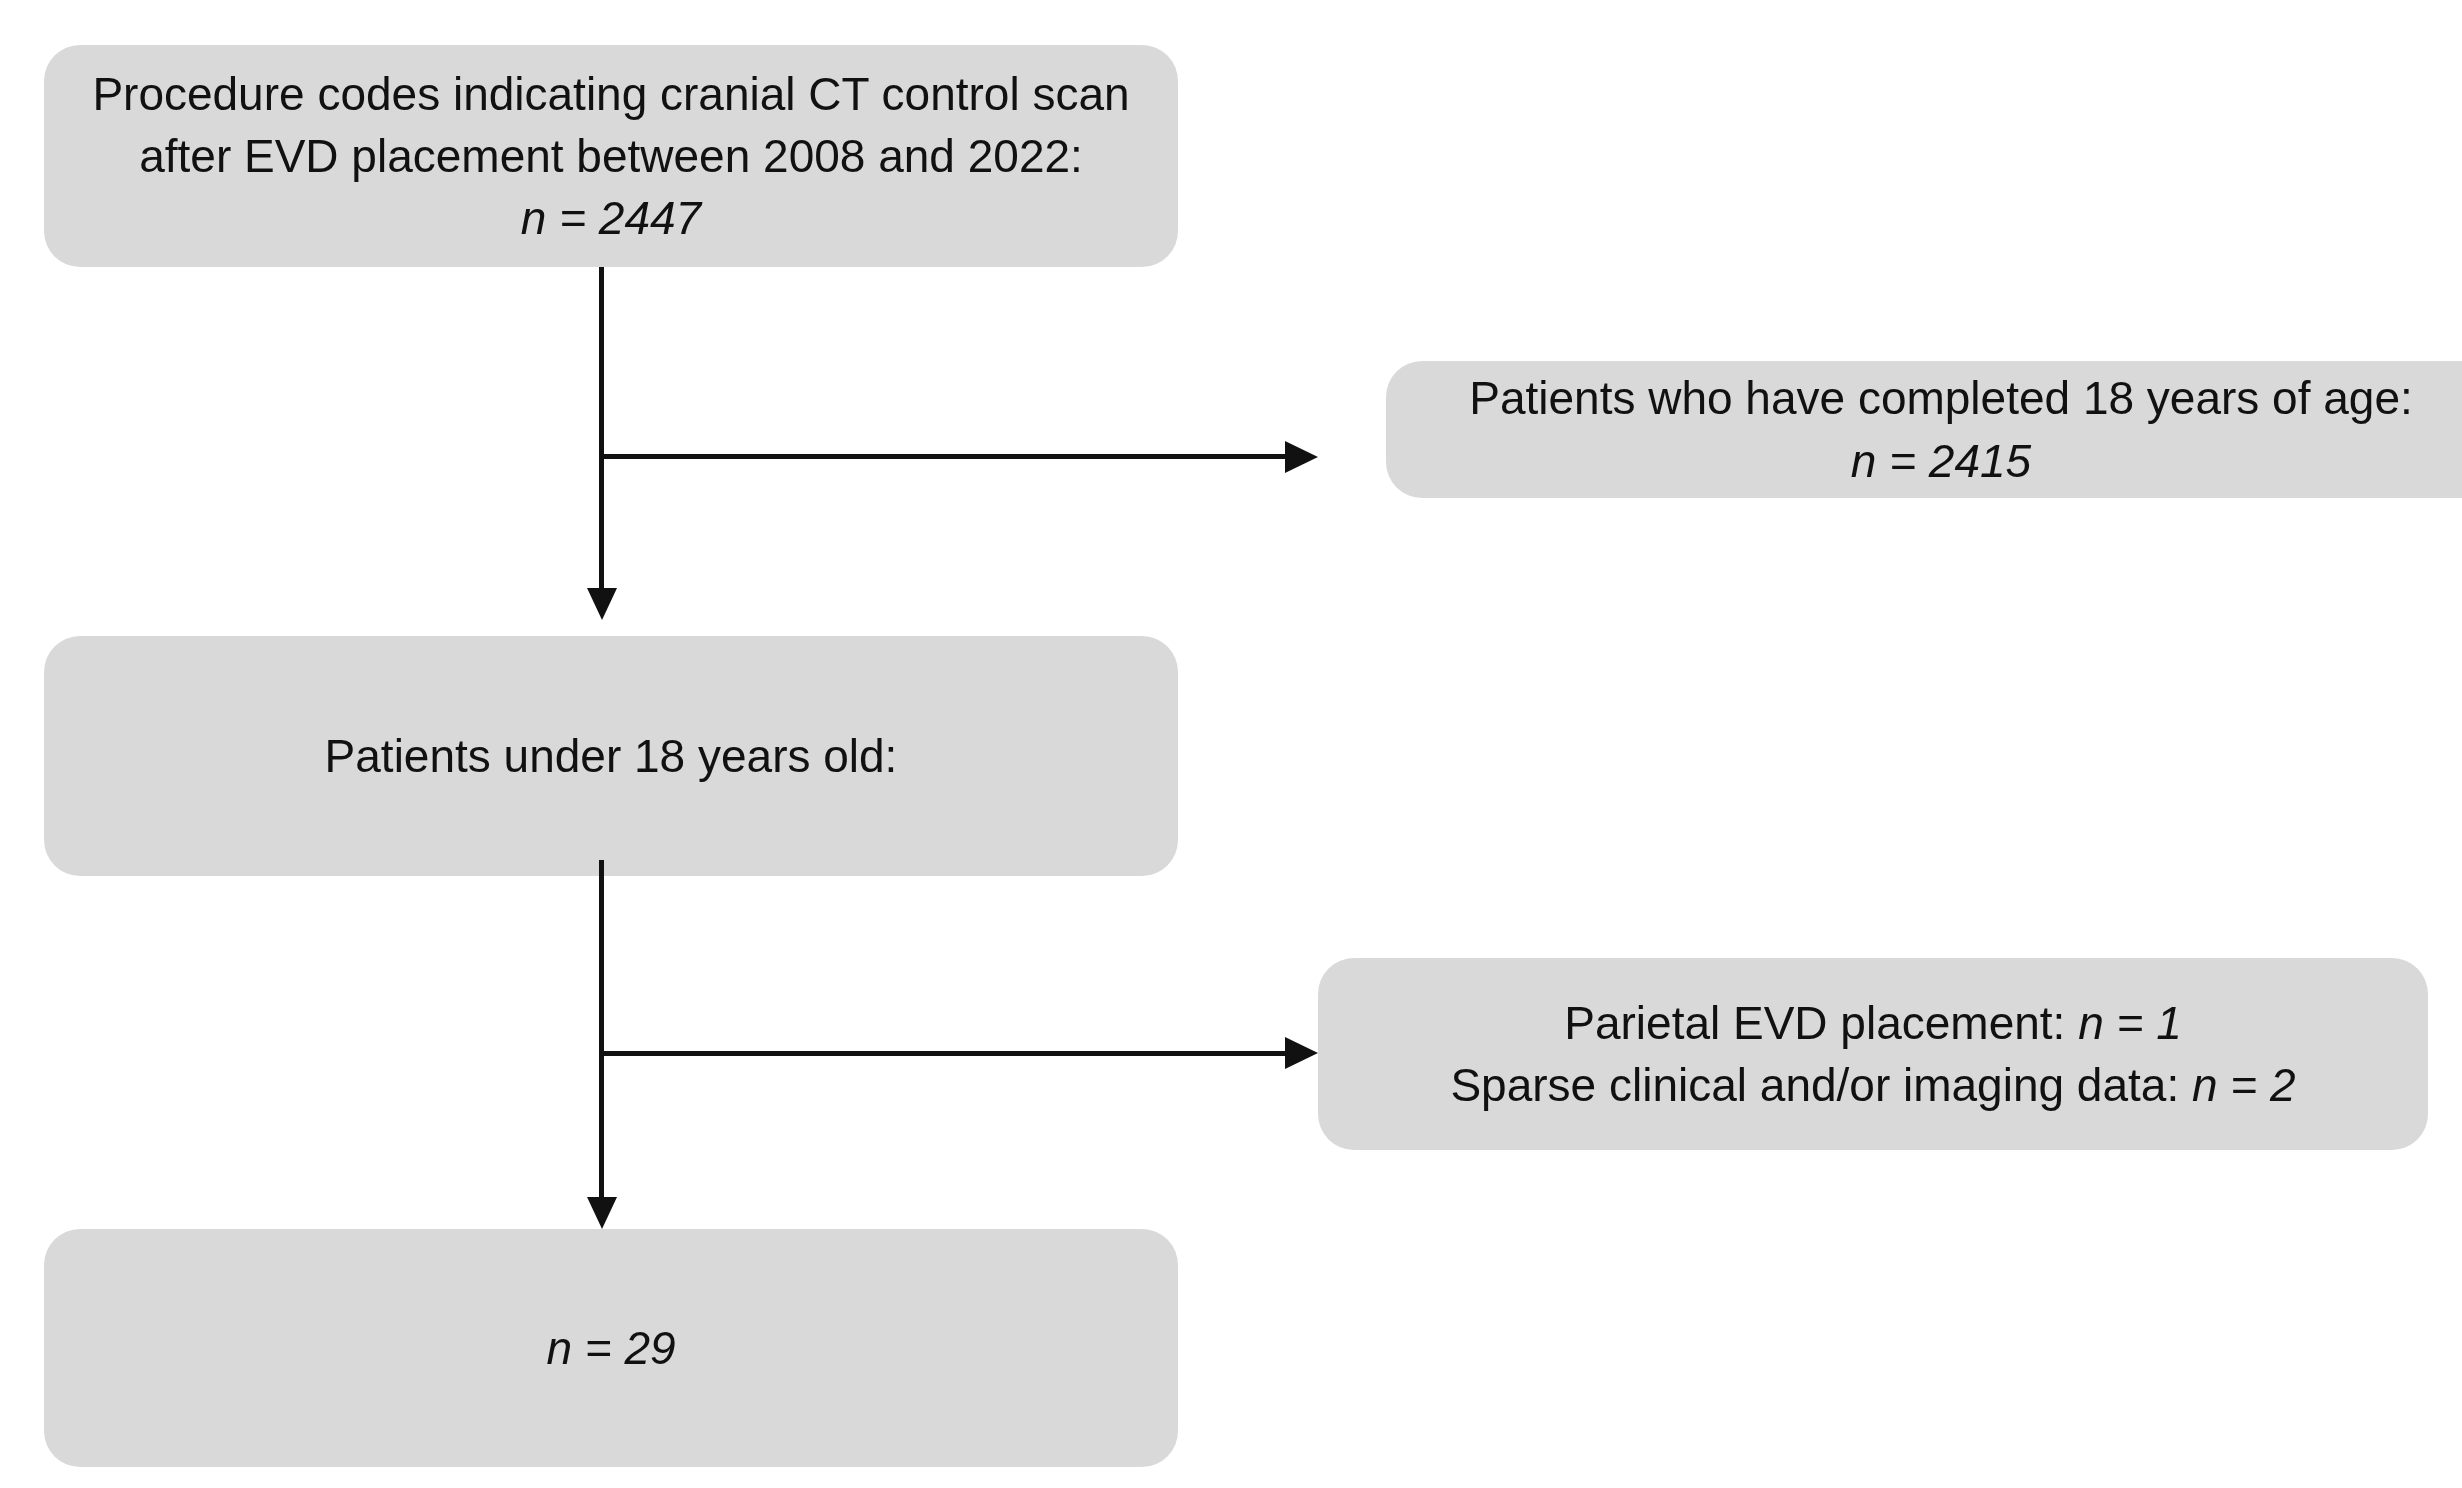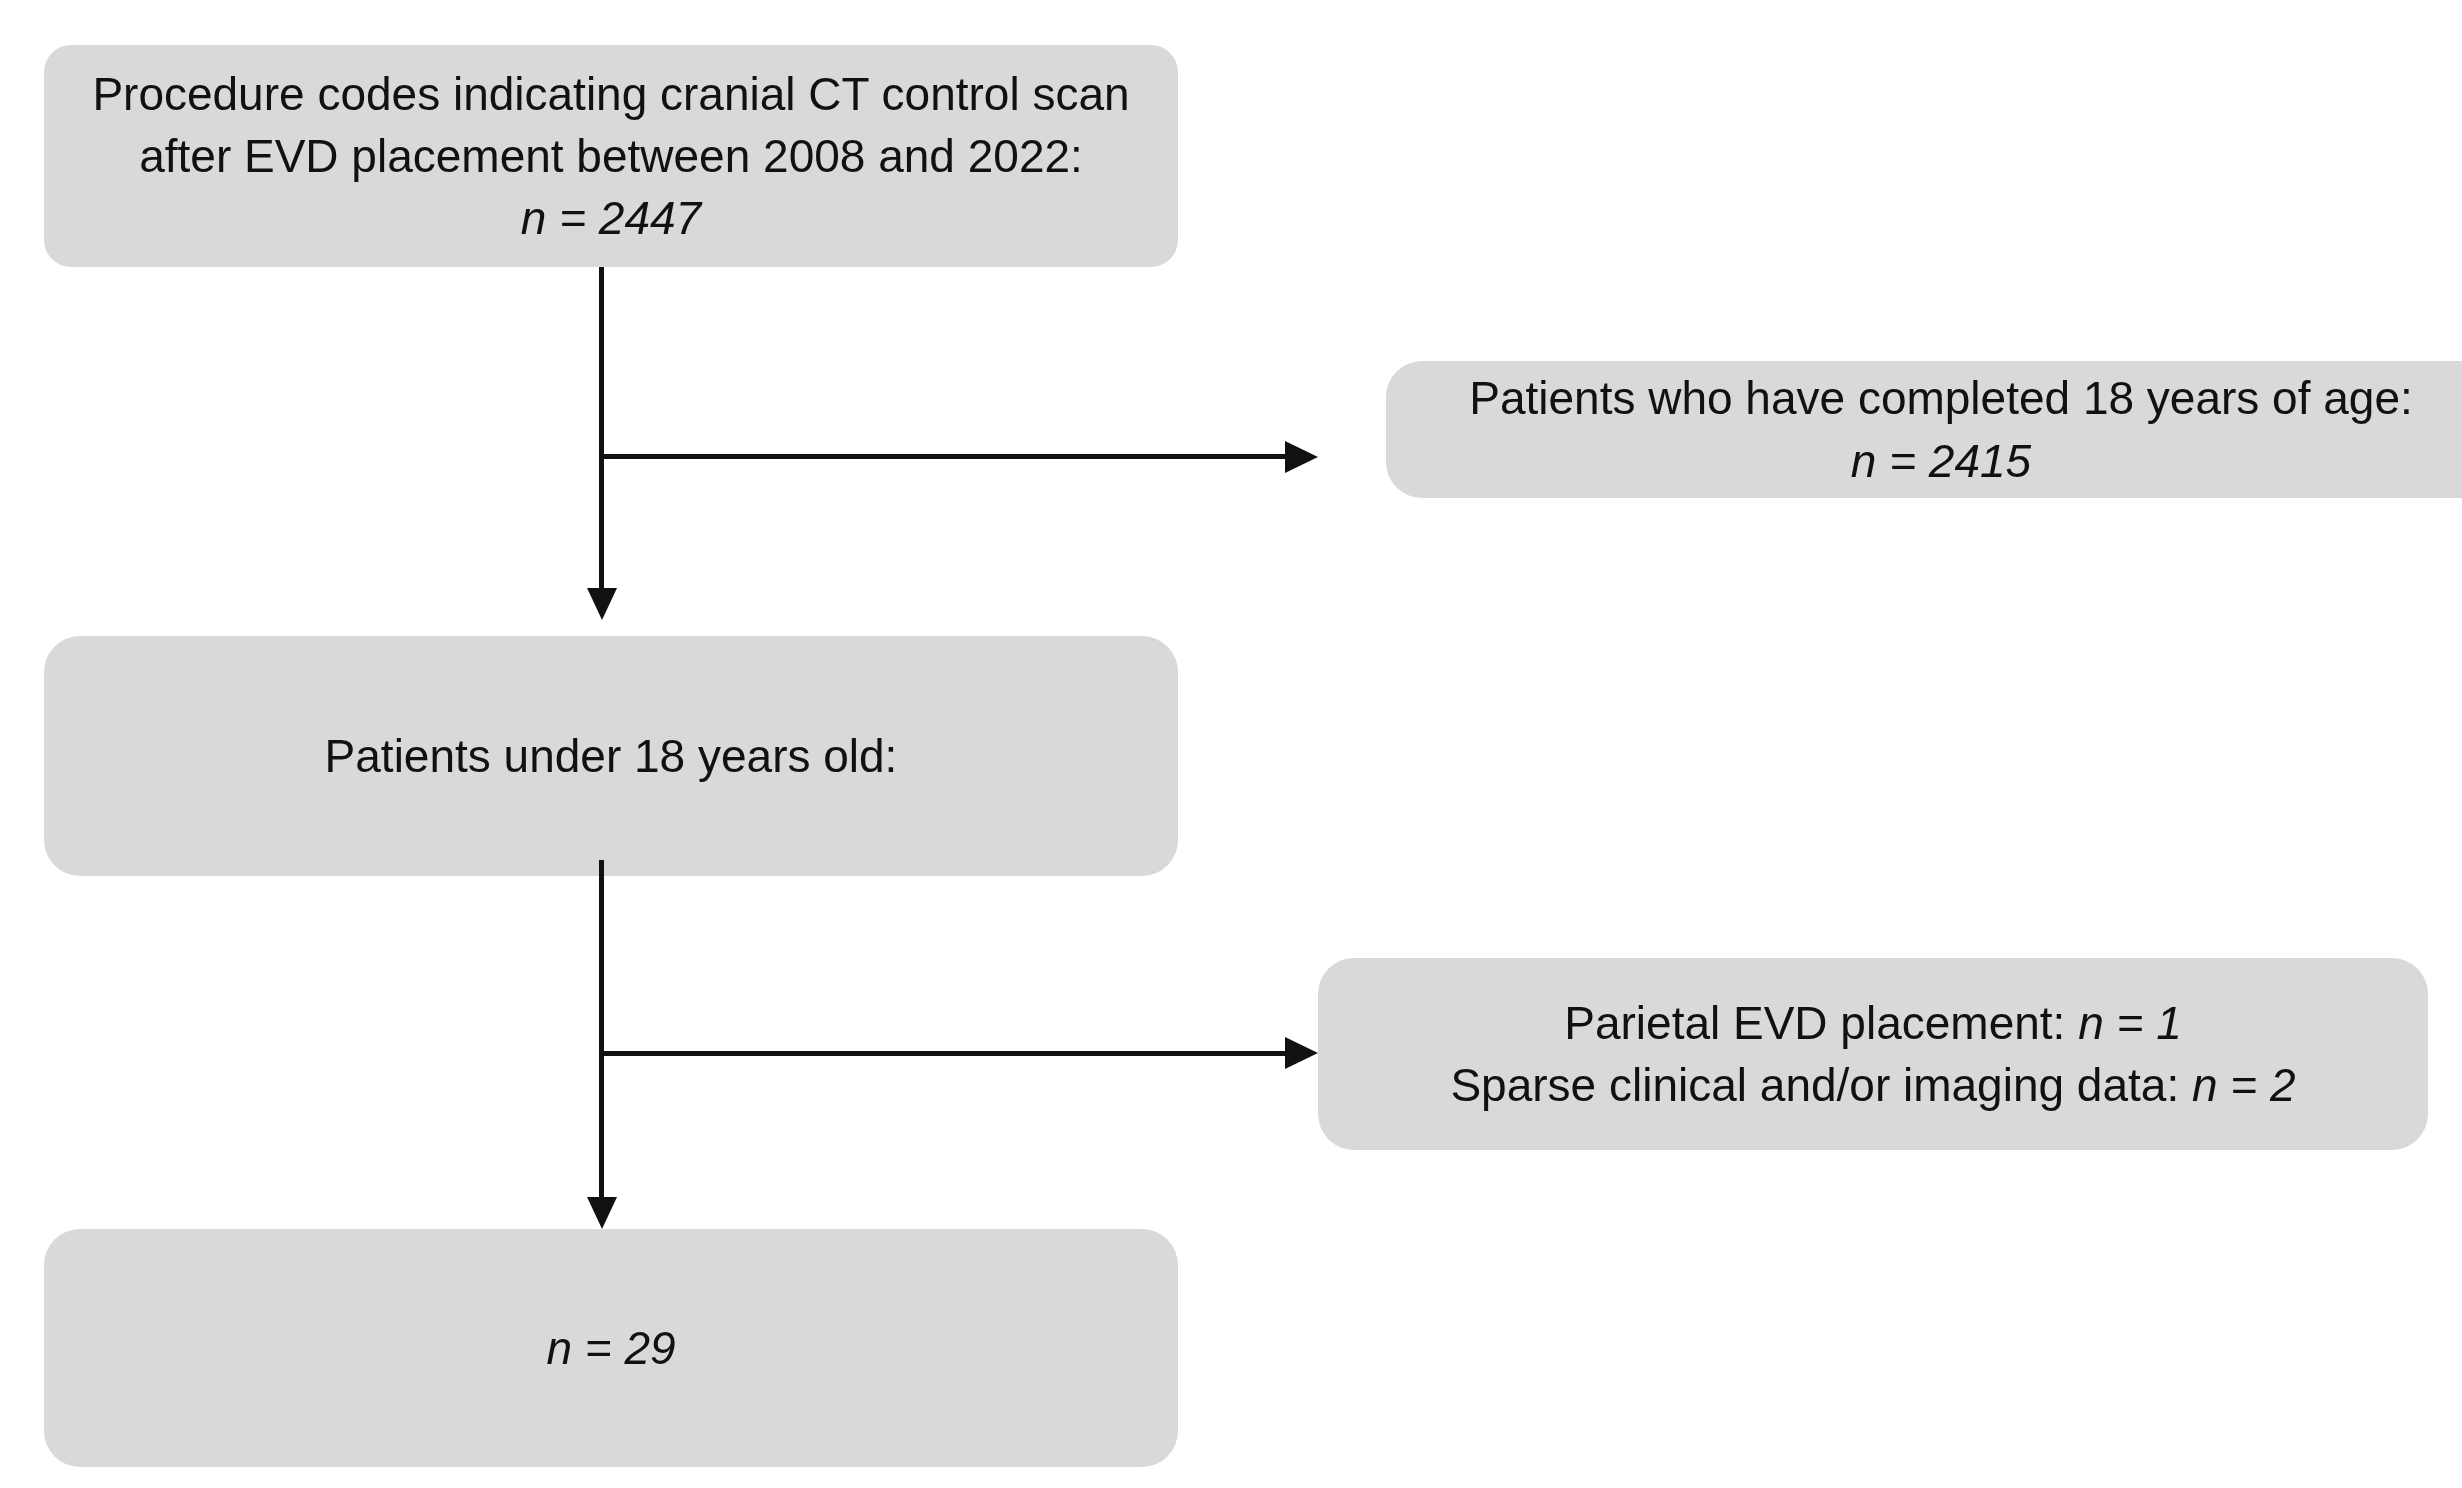--- a/index.html
+++ b/index.html
@@ -60,21 +60,21 @@
     border-top: 16.7px solid transparent;
     border-bottom: 16.7px solid transparent;
     border-left: 33px solid #111111;
   }
 </style>
 </head>
 <body>
 
 <div class="canvas">
 
-  <div class="box" style="left:44px; top:45px; width:1134px; height:222px;border-radius:27px;">
+  <div class="box" style="left:44px; top:45px; width:1134px; height:222px;">
     <div class="box-line">Procedure codes indicating cranial CT control scan</div>
     <div class="box-line">after EVD placement between 2008 and 2022:</div>
     <div class="box-line italic">n = 2447</div>
   </div>
 
   <div class="vline" style="left:599px; top:267px; height:324px;"></div>
   <div class="arrowhead-down" style="left:587px; top:588px;"></div>
 
   <div class="hline" style="left:602px; top:454px; width:683px;"></div>
   <div class="arrowhead-right" style="left:1285px; top:441px;"></div>

